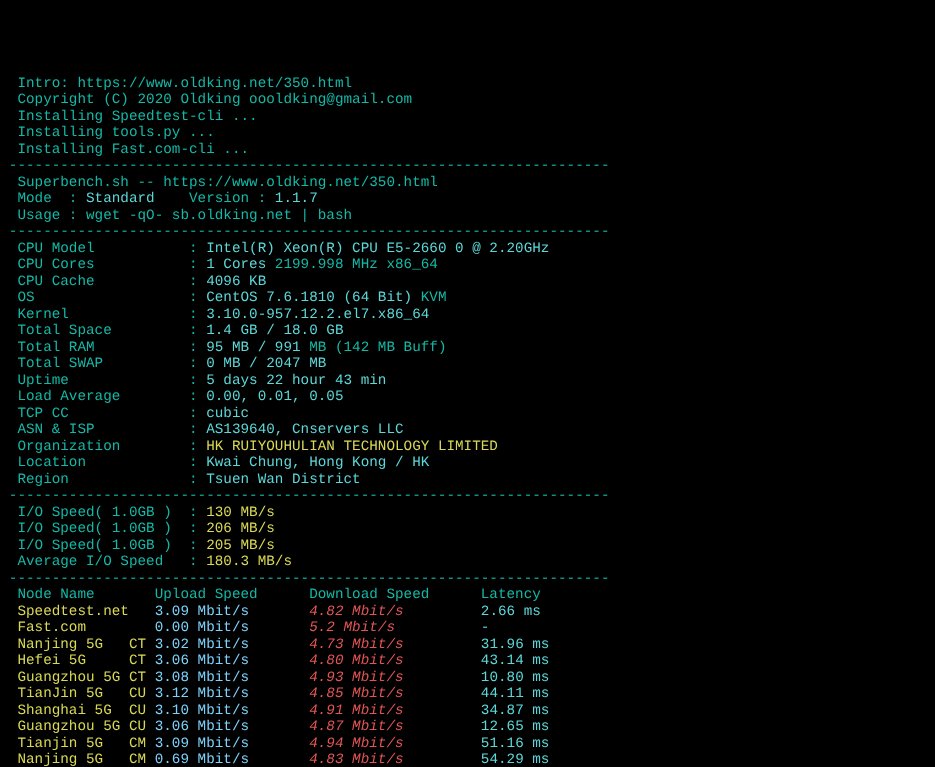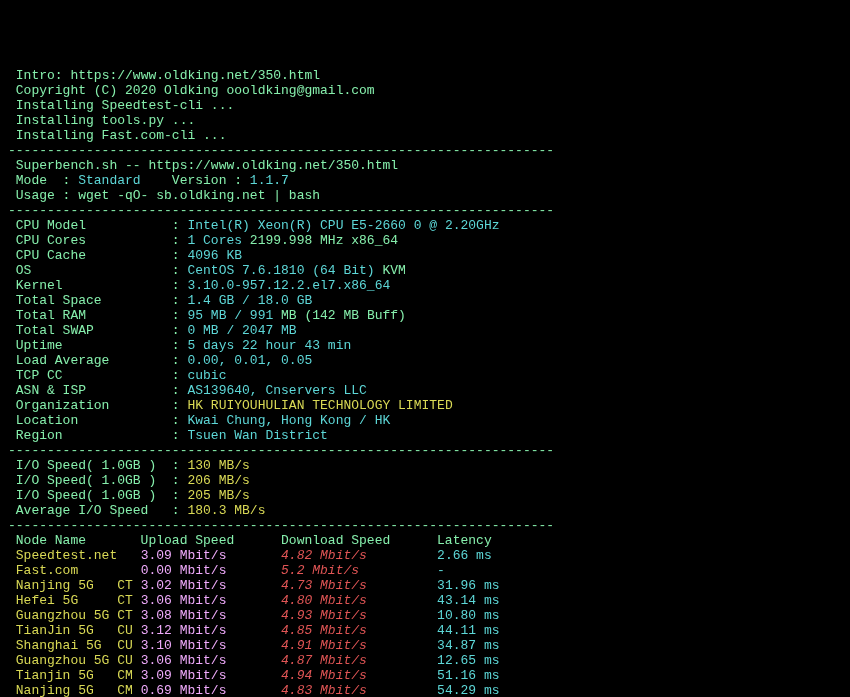--- a/index.html
+++ b/index.html
@@ -10,22 +10,22 @@
       line-height: 15px;
       margin: 0;
       padding: 8px;
       white-space: pre;
       width: 850px;
       box-sizing: border-box;
     }
     .cyan { color: #5dd7d7; text-align: center; }
     .yellow { color: #d9d955; text-align: center; }
     .red { color: #e05555; font-style: italic; }
-    .green { color: #f0abfc; }
-    .white { color: #86efac; }
+    .green { color: #7dd3fc; }
+    .white { color: #14b8a6; }
     .line { display: block; }
   </style>
 </head>
 <body>
 
 
 
 <div id="root"><span class="line"><span class="white"> Intro: </span><span class="white">https://www.oldking.net/350.html</span></span><span class="line"><span class="white"> Copyright (C) 2020 Oldking oooldking@gmail.com</span></span><span class="line"><span class="white"></span></span><span class="line"><span class="white"> Installing Speedtest-cli ...</span></span><span class="line"><span class="white"> Installing tools.py ...</span></span><span class="line"><span class="white"> Installing Fast.com-cli ...</span></span><span class="line"><span class="white">----------------------------------------------------------------------</span></span><span class="line"><span class="white"> Superbench.sh -- https://www.oldking.net/350.html</span></span><span class="line"><span class="white"> Mode  : </span><span class="cyan">Standard</span><span class="white">    Version : </span><span class="cyan">1.1.7</span></span><span class="line"><span class="white"> Usage : wget -qO- sb.oldking.net | bash</span></span><span class="line"><span class="white">----------------------------------------------------------------------</span></span><span class="line"><span class="white"> CPU Model          </span><span class="white"> : </span><span class="cyan">Intel(R) Xeon(R) CPU E5-2660 0 @ 2.20GHz</span></span><span class="line"><span class="white"> CPU Cores          </span><span class="white"> : </span><span class="cyan">1 Cores</span><span class="white"> 2199.998 MHz x86_64</span></span><span class="line"><span class="white"> CPU Cache          </span><span class="white"> : </span><span class="cyan">4096 KB</span></span><span class="line"><span class="white"> OS                 </span><span class="white"> : </span><span class="cyan">CentOS 7.6.1810 (64 Bit)</span><span class="white"> KVM</span></span><span class="line"><span class="white"> Kernel             </span><span class="white"> : </span><span class="cyan">3.10.0-957.12.2.el7.x86_64</span></span><span class="line"><span class="white"> Total Space        </span><span class="white"> : </span><span class="cyan">1.4 GB / 18.0 GB</span></span><span class="line"><span class="white"> Total RAM          </span><span class="white"> : </span><span class="cyan">95 MB / 991</span><span class="white"> MB (142 MB Buff)</span></span><span class="line"><span class="white"> Total SWAP         </span><span class="white"> : </span><span class="cyan">0 MB / 2047 MB</span></span><span class="line"><span class="white"> Uptime             </span><span class="white"> : </span><span class="cyan">5 days 22 hour 43 min</span></span><span class="line"><span class="white"> Load Average       </span><span class="white"> : </span><span class="cyan">0.00, 0.01, 0.05</span></span><span class="line"><span class="white"> TCP CC             </span><span class="white"> : </span><span class="cyan">cubic</span></span><span class="line"><span class="white"> ASN &amp; ISP          </span><span class="white"> : </span><span class="cyan">AS139640, Cnservers LLC</span></span><span class="line"><span class="white"> Organization       </span><span class="white"> : </span><span class="yellow">HK RUIYOUHULIAN TECHNOLOGY LIMITED</span></span><span class="line"><span class="white"> Location           </span><span class="white"> : </span><span class="cyan">Kwai Chung, Hong Kong / HK</span></span><span class="line"><span class="white"> Region             </span><span class="white"> : </span><span class="cyan">Tsuen Wan District</span></span><span class="line"><span class="white">----------------------------------------------------------------------</span></span><span class="line"><span class="white"> I/O Speed( 1.0GB )</span><span class="white">  : </span><span class="yellow">130 MB/s</span></span><span class="line"><span class="white"> I/O Speed( 1.0GB )</span><span class="white">  : </span><span class="yellow">206 MB/s</span></span><span class="line"><span class="white"> I/O Speed( 1.0GB )</span><span class="white">  : </span><span class="yellow">205 MB/s</span></span><span class="line"><span class="white"> Average I/O Speed </span><span class="white">  : </span><span class="yellow">180.3 MB/s</span></span><span class="line"><span class="white">----------------------------------------------------------------------</span></span><span class="line"><span class="white"> Node Name       Upload Speed      Download Speed      Latency</span></span><span class="line"><span class="yellow"> Speedtest.net   </span><span class="green">3.09 Mbit/s       </span><span class="red">4.82 Mbit/s         </span><span class="cyan">2.66 ms</span></span><span class="line"><span class="yellow"> Fast.com        </span><span class="green">0.00 Mbit/s       </span><span class="red">5.2 Mbit/s          </span><span class="cyan">-</span></span><span class="line"><span class="yellow"> Nanjing 5G   CT </span><span class="green">3.02 Mbit/s       </span><span class="red">4.73 Mbit/s         </span><span class="cyan">31.96 ms</span></span><span class="line"><span class="yellow"> Hefei 5G     CT </span><span class="green">3.06 Mbit/s       </span><span class="red">4.80 Mbit/s         </span><span class="cyan">43.14 ms</span></span><span class="line"><span class="yellow"> Guangzhou 5G CT </span><span class="green">3.08 Mbit/s       </span><span class="red">4.93 Mbit/s         </span><span class="cyan">10.80 ms</span></span><span class="line"><span class="yellow"> TianJin 5G   CU </span><span class="green">3.12 Mbit/s       </span><span class="red">4.85 Mbit/s         </span><span class="cyan">44.11 ms</span></span><span class="line"><span class="yellow"> Shanghai 5G  CU </span><span class="green">3.10 Mbit/s       </span><span class="red">4.91 Mbit/s         </span><span class="cyan">34.87 ms</span></span><span class="line"><span class="yellow"> Guangzhou 5G CU </span><span class="green">3.06 Mbit/s       </span><span class="red">4.87 Mbit/s         </span><span class="cyan">12.65 ms</span></span><span class="line"><span class="yellow"> Tianjin 5G   CM </span><span class="green">3.09 Mbit/s       </span><span class="red">4.94 Mbit/s         </span><span class="cyan">51.16 ms</span></span><span class="line"><span class="yellow"> Nanjing 5G   CM </span><span class="green">0.69 Mbit/s       </span><span class="red">4.83 Mbit/s         </span><span class="cyan">54.29 ms</span></span></div>
 
 

